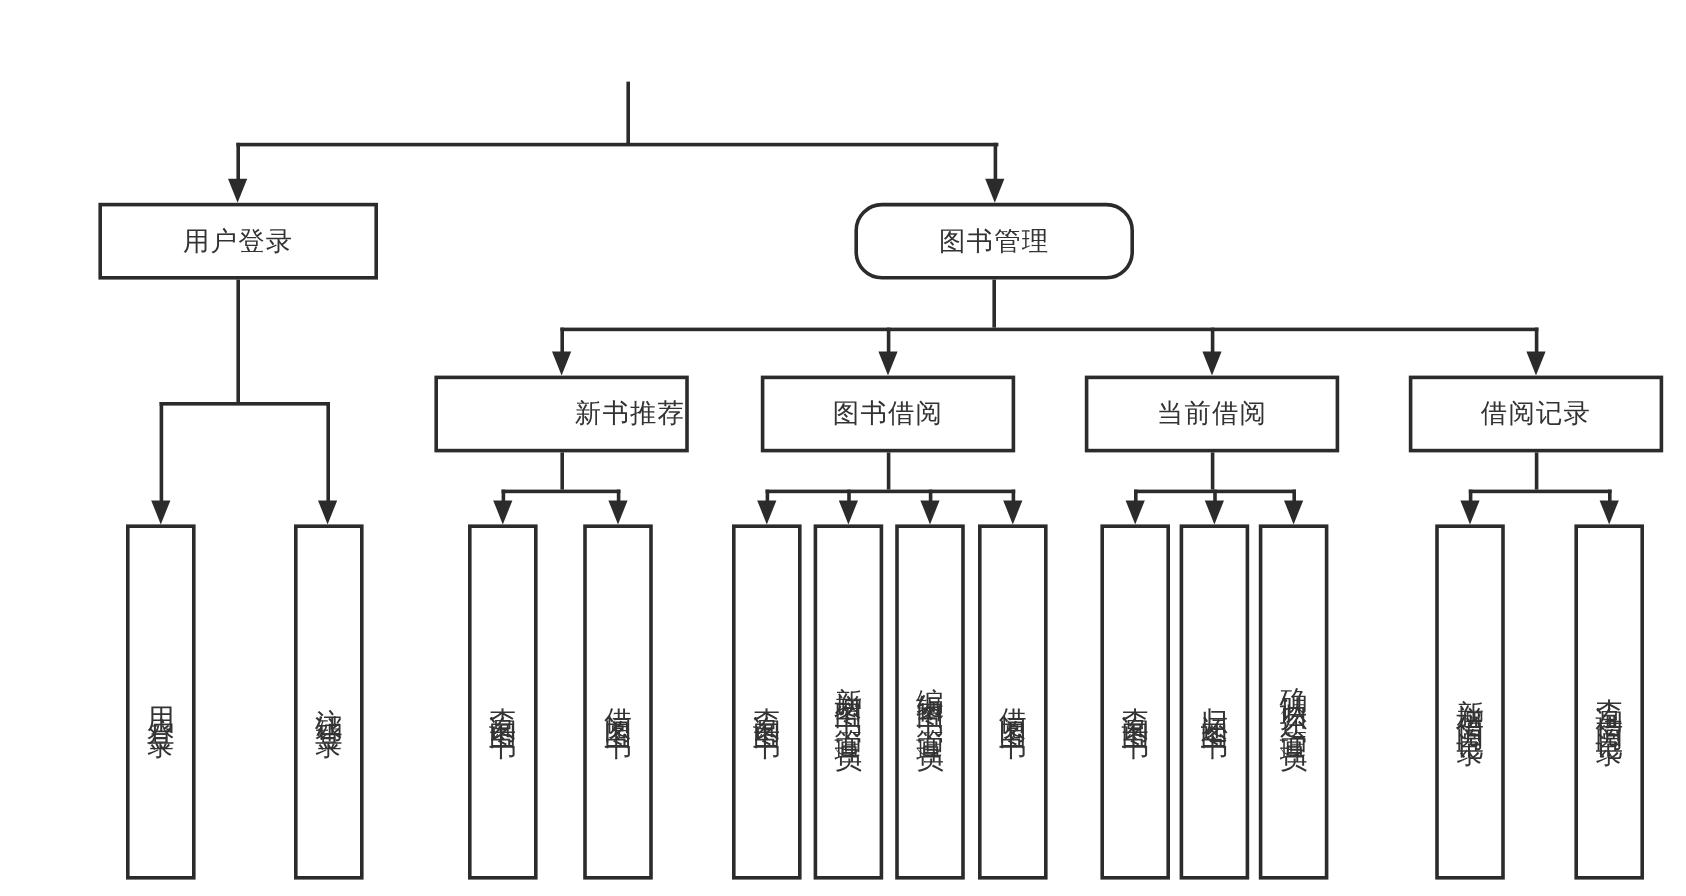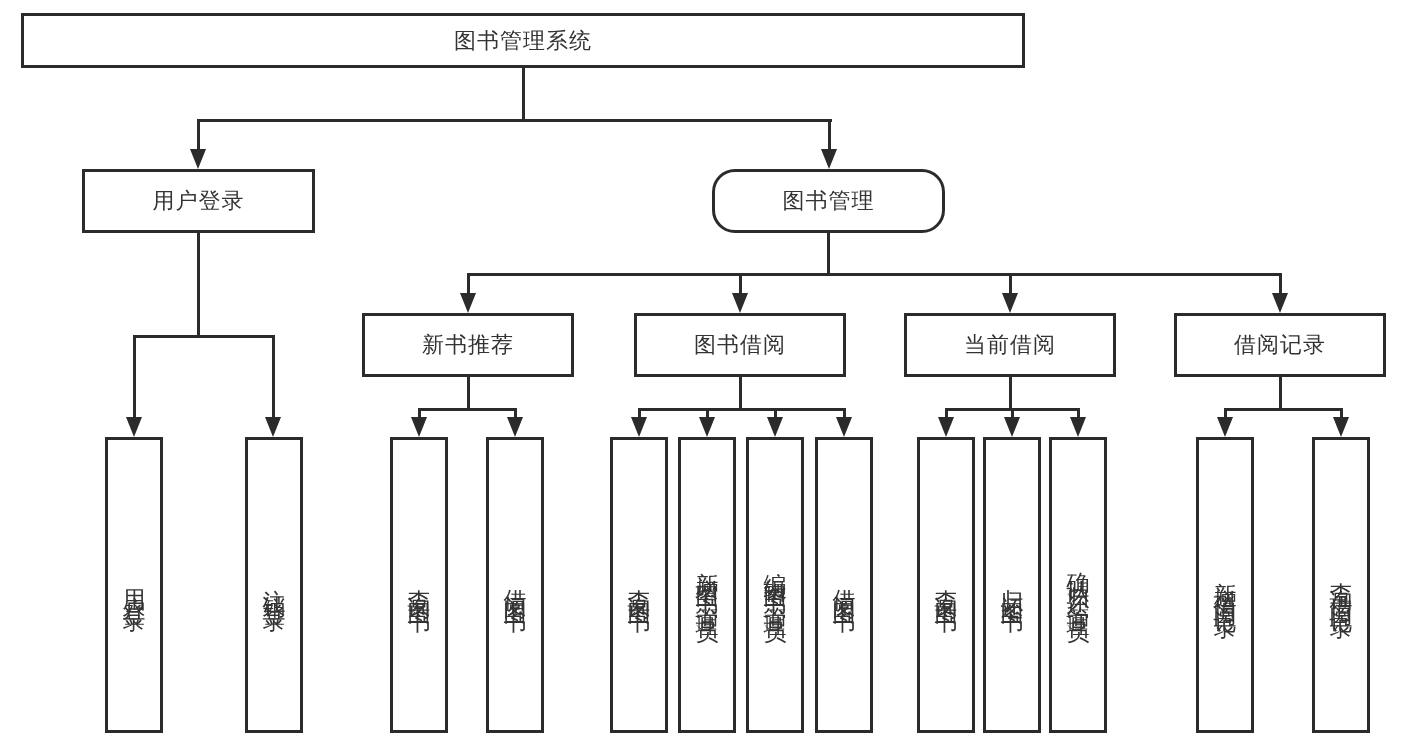--- a/index.html
+++ b/index.html
@@ -42,23 +42,20 @@
     font-size:19px;color:#a2a2a2;
     letter-spacing:1px;white-space:nowrap;z-index:5;
     text-shadow:0 0 2px #ffffff;
   }
 </style>
 </head>
 <body>
 
 <div id="stage">
 
-  <div class="box hbox" style="left:21px;top:13px;width:1004px;height:55px;">
-    <span>图书管理系统</span>
-  </div>
 
   <div class="line" style="left:522px;top:68px;width:3px;height:52px;"></div>
   <div class="line" style="left:197px;top:119px;width:635px;height:3px;"></div>
   <div class="line" style="left:197px;top:119px;width:3px;height:32px;"></div>
   <div class="arrow" style="left:190px;top:149px;"></div>
   <div class="line" style="left:828px;top:119px;width:3px;height:32px;"></div>
   <div class="arrow" style="left:821px;top:149px;"></div>
 
   <div class="box hbox" style="left:82px;top:169px;width:233px;height:64px;">
     <span>用户登录</span>
@@ -78,21 +75,21 @@
   <div class="line" style="left:467px;top:273px;width:815px;height:3px;"></div>
   <div class="line" style="left:467px;top:273px;width:3px;height:22px;"></div>
   <div class="arrow" style="left:460px;top:293px;"></div>
   <div class="line" style="left:739px;top:273px;width:3px;height:22px;"></div>
   <div class="arrow" style="left:732px;top:293px;"></div>
   <div class="line" style="left:1009px;top:273px;width:3px;height:22px;"></div>
   <div class="arrow" style="left:1002px;top:293px;"></div>
   <div class="line" style="left:1279px;top:273px;width:3px;height:22px;"></div>
   <div class="arrow" style="left:1272px;top:293px;"></div>
 
-  <div class="box hbox" style="left:362px;top:313px;width:212px;height:64px;">
+  <div class="box hbox" style="left:362px;top:313px;width:212px;height:64px;justify-content:flex-end;">
     <span>新书推荐</span>
   </div>
   <div class="box hbox" style="left:634px;top:313px;width:212px;height:64px;text-align:right;">
     <span>图书借阅</span>
   </div>
   <div class="box hbox" style="left:904px;top:313px;width:212px;height:64px;">
     <span>当前借阅</span>
   </div>
   <div class="box hbox" style="left:1174px;top:313px;width:212px;height:64px;">
     <span>借阅记录</span>

